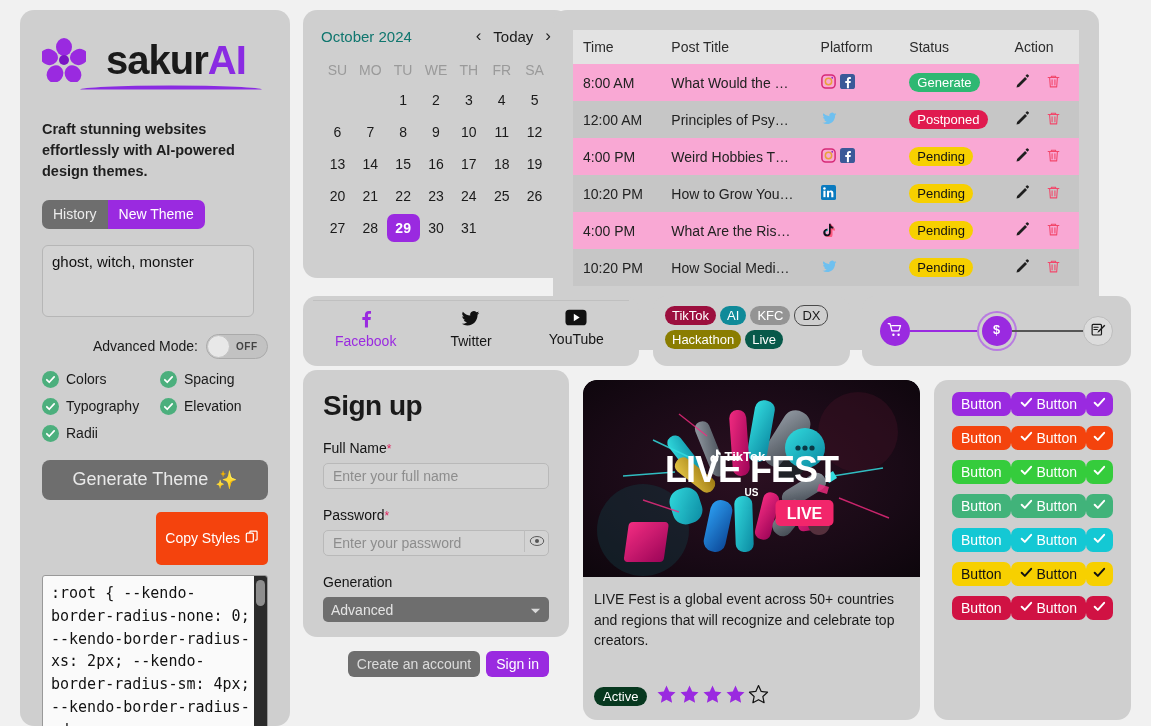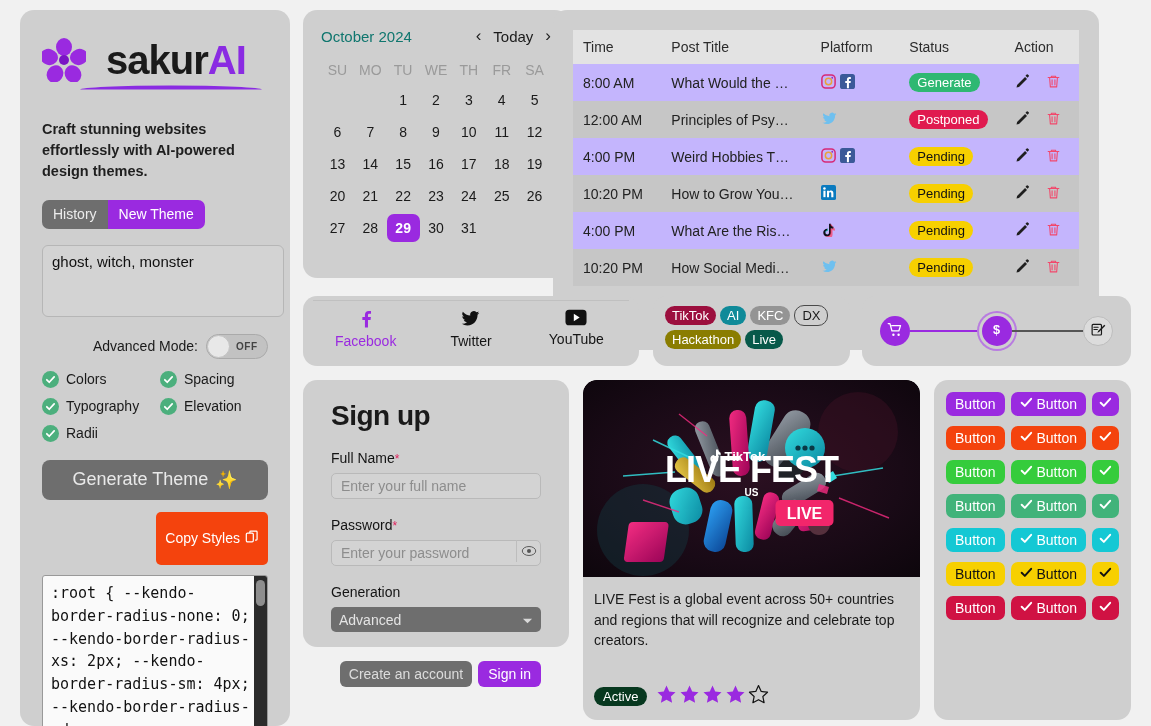--- a/index.html
+++ b/index.html
@@ -21,21 +21,21 @@
   .logo-text { font-size:40px; font-weight:bold; letter-spacing:-1px; line-height:1; }
   .logo-text .dark { color:#1a1a1a; }
   .logo-text .ai { color:#8a2be2; }
   .logo-underline { margin:2px 0 0 38px; width:182px; height:7px;
      background:#8a2be2; border-radius:50%/100% 100% 0 0; transform:scaleY(.6); }
   .tagline { margin-top:28px; font-size:14.5px; font-weight:bold; line-height:1.45; color:#1f1f1f; }
   .seg { display:inline-flex; margin-top:18px; border-radius:7px; overflow:hidden; }
   .seg > span { padding:5px 11px; font-size:14px; line-height:1.35; }
   .seg .off { background:#6e6e6e; color:#ececec; }
   .seg .on  { background:#9a2ae0; color:#fff; }
-  .prompt-box { margin-top:16px; width:242px; height:72px; background:#d3d3d3;
+  .prompt-box { margin-top:16px; width:212px; height:72px; background:#d3d3d3;
       border:1px solid #b6b6b6; border-radius:6px; padding:7px 9px;
       font-size:15px; color:#111; resize:none; font-family:"Liberation Sans", sans-serif; }
   .adv-row { margin-top:14px; display:flex; align-items:center; justify-content:flex-end; gap:8px; }
   .adv-label { font-size:14px; }
   .switch { width:62px; height:25px; background:#c2c2c2; border:1px solid #aaa;
       border-radius:13px; display:flex; align-items:center; position:relative; }
   .switch .knob { width:23px; height:23px; border-radius:50%; background:#e8e8e8;
       border:1px solid #c2c2c2; margin-left:0px; }
   .switch .txt { font-size:10px; font-weight:bold; color:#444; margin-left:6px; letter-spacing:.5px; }
   .checks { margin-top:12px; display:grid; grid-template-columns:118px 108px; row-gap:10px; }
@@ -71,21 +71,21 @@
   .cal-grid .day.sel { background:#9a2ae0; color:#fff; font-weight:bold; }
 
   
   #schedule { left:553px; top:10px; width:546px; height:340px; padding:20px; }
   table.sched { width:100%; border-collapse:collapse; font-size:14px; }
   table.sched th { background:#e3e3e3; text-align:left; font-weight:normal; color:#2c2c2c;
       padding:9px 10px; font-size:14px; }
   table.sched td { padding:9px 10px; color:#222; white-space:nowrap; overflow:hidden;
       text-overflow:ellipsis; }
   table.sched tr.alt td { background:#c6c6c6; }
-  table.sched tr.norm td { background:#c4b5fd; }
+  table.sched tr.norm td { background:#f9a8d4; }
   .col-time{width:94px;} .col-title{width:154px; max-width:154px;} .col-plat{width:100px;}
   .col-stat{width:110px;} .col-act{width:80px;}
   .badge { display:inline-block; padding:2px 8px; border-radius:10px; font-size:13px; color:#fff; }
   .b-published { background:#2eb872; }
   .b-postponed { background:#e01a4f; }
   .b-pending   { background:#f7d000; color:#111; }
   .plat { display:flex; align-items:center; gap:4px; }
   .act { display:flex; align-items:center; gap:16px; }
   .act svg { cursor:pointer; }
 
@@ -113,21 +113,21 @@
   .node { width:30px; height:30px; border-radius:50%; display:flex; align-items:center;
       justify-content:center; flex:0 0 auto; }
   .node.active { background:#9a2ae0; }
   .node.current { background:#9a2ae0; box-shadow:0 0 0 3px #cfcfcf, 0 0 0 5px #b87ce0; }
   .node.idle { background:#dcdcdc; border:1px solid #bdbdbd; }
   .line { height:2px; flex:1; }
   .line.on { background:#9a2ae0; }
   .line.off { background:#555; }
 
   
-  #signup { left:303px; top:380px; width:266px; height:267px; padding:20px 28px; }
+  #signup { left:303px; top:370px; width:266px; height:267px; padding:20px 20px; }
   .su-title { font-size:28px; font-weight:bold; letter-spacing:-.5px; }
   .su-label { margin-top:18px; font-size:14px; color:#141414; }
   .req { color:#e0245e; font-size:12px; }
   .su-input { margin-top:7px; width:100%; height:26px; background:#d3d3d3;
       border:1px solid #b9b9b9; border-radius:5px; padding:3px 9px; font-size:14px;
       color:#111; font-family:"Liberation Sans", sans-serif; }
   .su-input::placeholder { color:#8d8d8d; }
   .pw-wrap { position:relative; }
   .pw-eye { position:absolute; right:1px; top:7px; width:24px; height:22px;
       border-left:1px solid #bdbdbd; display:flex; align-items:center; justify-content:center;
@@ -145,21 +145,21 @@
   #media { left:583px; top:380px; width:337px; height:340px; padding:0; overflow:hidden; }
   .media-img { width:337px; height:197px; border-radius:14px 14px 0 0; position:relative;
       overflow:hidden; background:#120a12; }
   .media-body { padding:12px 11px; font-size:14px; line-height:1.47; color:#1a1a1a; }
   .media-foot { position:absolute; left:11px; bottom:12px; display:flex; align-items:center; gap:9px; }
   .active-badge { background:#07381f; color:#fff; padding:2px 9px; border-radius:10px; font-size:13px; }
   .stars { display:flex; gap:2px; }
 
   
   #btngrid { left:934px; top:380px; width:197px; height:340px; padding:12px 0 0 0; }
-  .bg-row { display:flex; align-items:center; justify-content:center; gap:6px; margin-bottom:10px; }
+  .bg-row { display:flex; align-items:center; justify-content:center; margin-bottom:10px; }
   .gbtn { border:none; border-radius:7px; padding:4px 9px; font-size:14px; color:#fff;
       font-family:"Liberation Sans", sans-serif; display:inline-flex; align-items:center;
       gap:4px; cursor:pointer; }
   .gbtn.icon-only { padding:4px 7px; }
   .gbtn.dark-txt { color:#111; }
 </style>
 </head>
 <body>
 
 <div class="card" id="sidebar">

